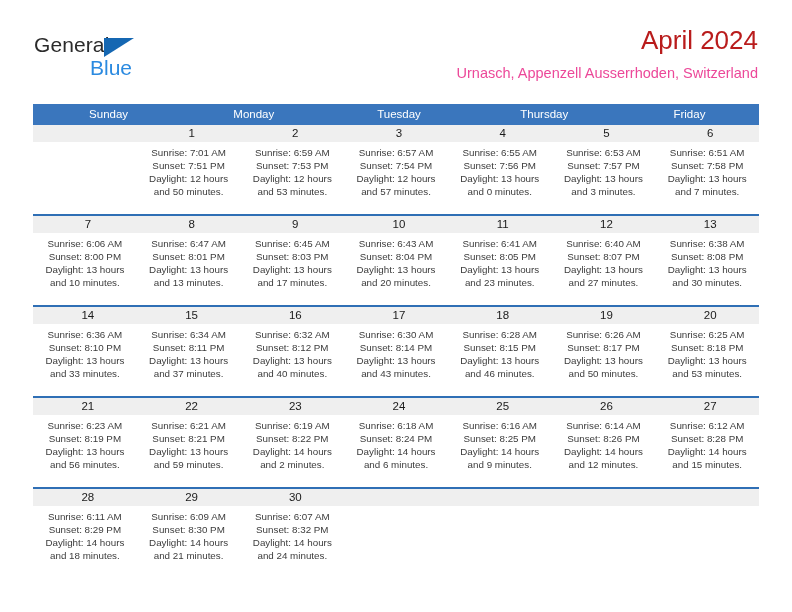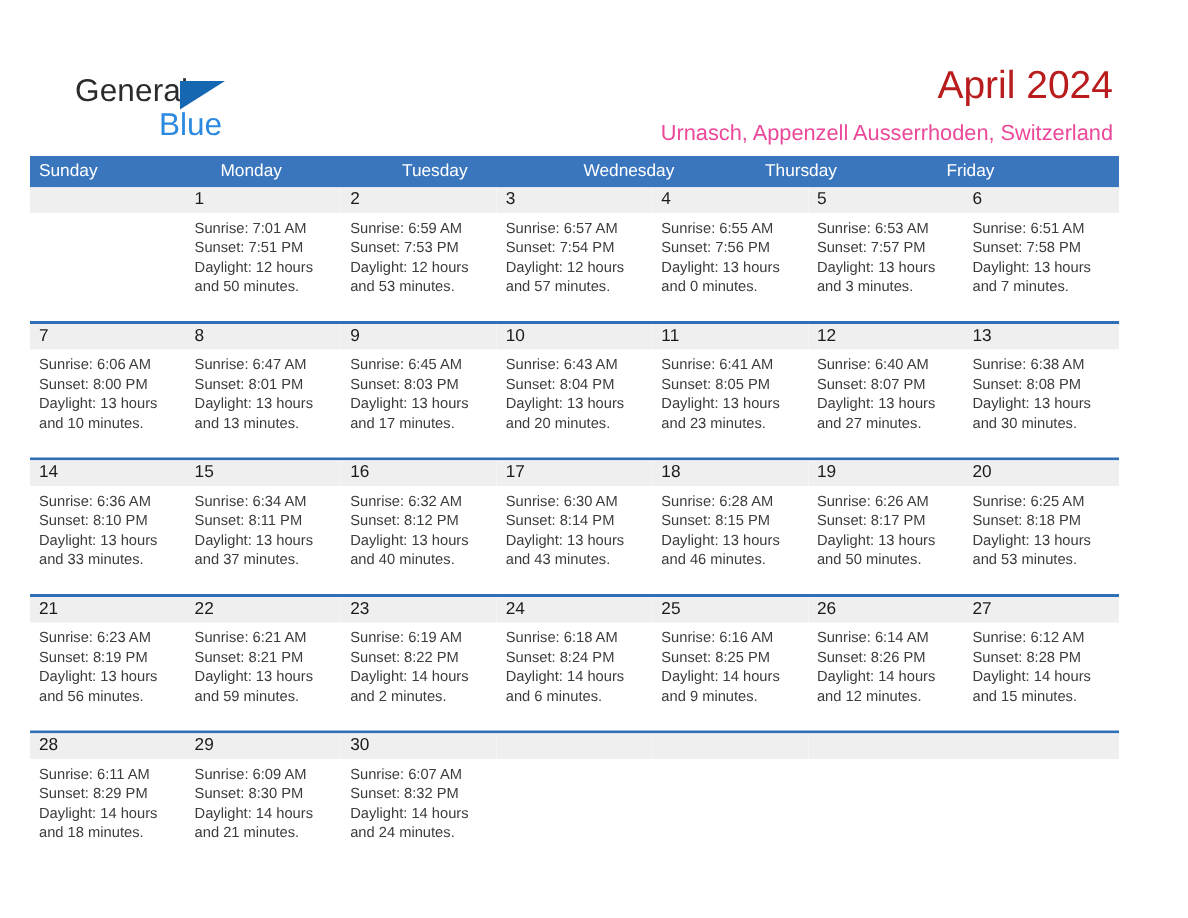--- a/index.html
+++ b/index.html
@@ -13,21 +13,21 @@
     height: 612px;
     font-family: "Liberation Sans", sans-serif;
     color: #000000;
     overflow: hidden;
   }
 
   .page {
     position: relative;
     width: 792px;
     height: 612px;
-    padding: 16px;
+    padding: 0;
   }
 
   
   .top-bar {
     position: relative;
     height: 96px;
     padding: 0 34px;
   }
 
   .logo {
@@ -82,23 +82,24 @@
     font-size: 14.5px;
     color: #ec4899;
     margin: 10px 0 0 0;
     font-weight: normal;
     line-height: 1.2;
   }
 
   
   .calendar {
     position: absolute;
-    left: 20px;
+    left: 33px;
     top: 104px;
     width: 726px;
+    text-align: center;
   }
 
   .weekday-row {
     display: flex;
     background: #3a76bd;
     height: 21px;
   }
   .weekday {
     flex: 1 1 0;
     color: #ffffff;
@@ -161,21 +162,20 @@
     </div>
 
   </div>
 
   <div class="calendar">
 
     <div class="weekday-row">
       <div class="weekday">Sunday</div>
       <div class="weekday">Monday</div>
       <div class="weekday">Tuesday</div>
-      <div class="weekday">Wednesday</div>
       <div class="weekday">Thursday</div>
       <div class="weekday">Friday</div>
     </div>
 
     <div id="weeks-container">
         <div class="week-row first">
           <div class="day-cell">
             <div class="day-num-band"></div>
           </div>
           <div class="day-cell">

